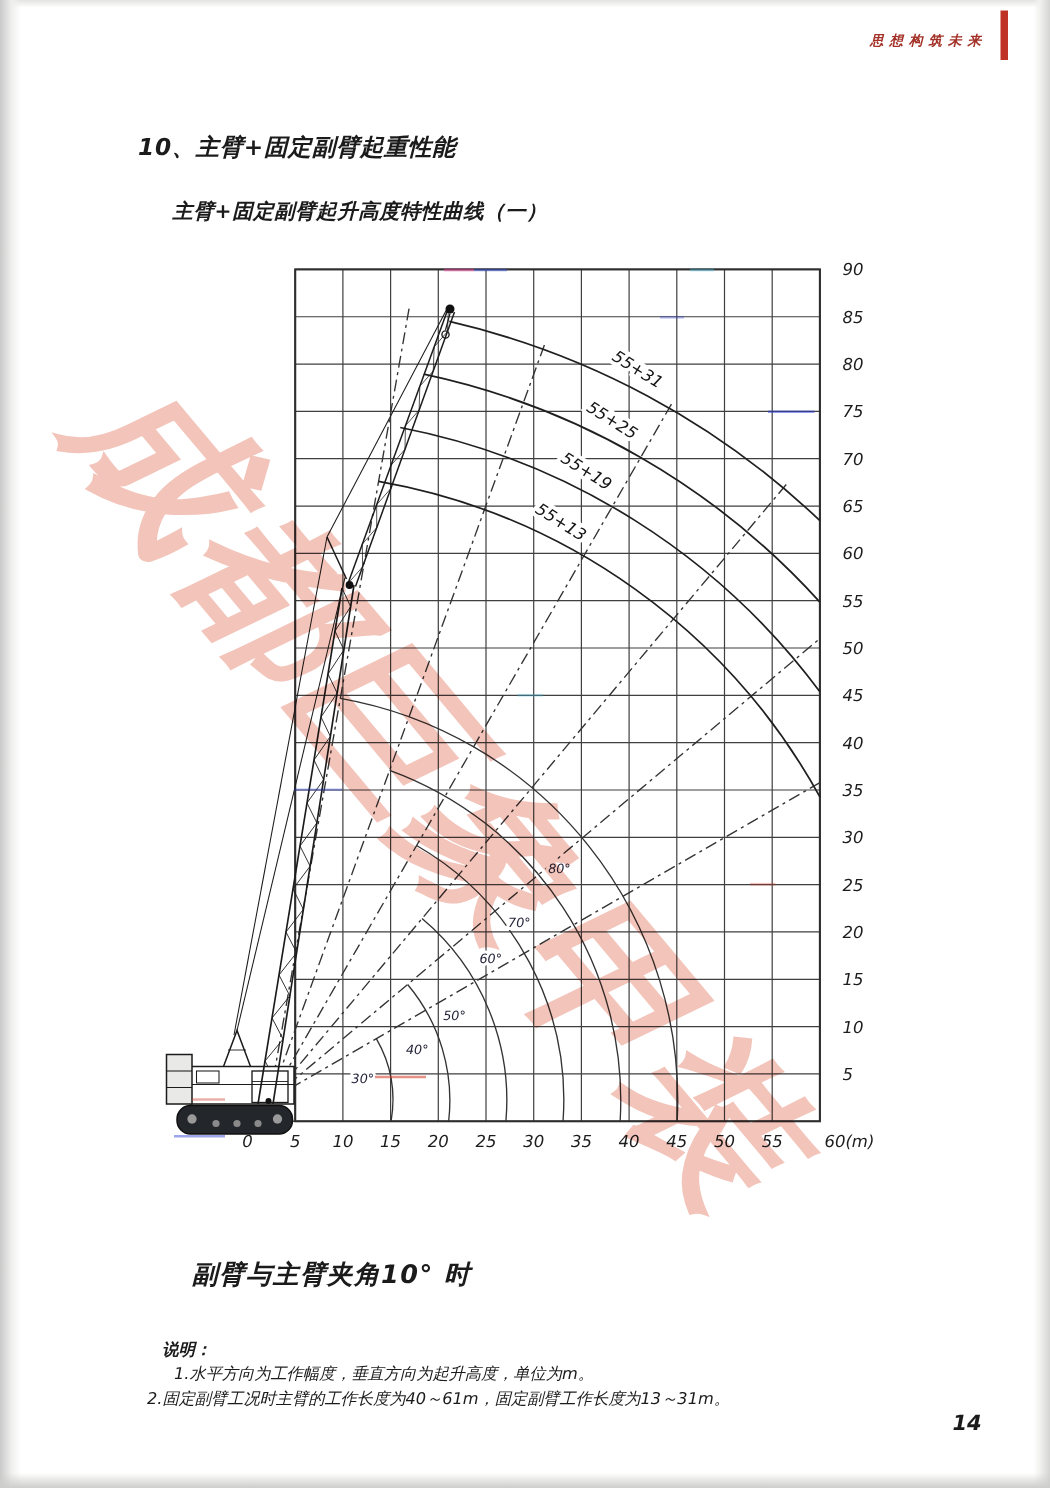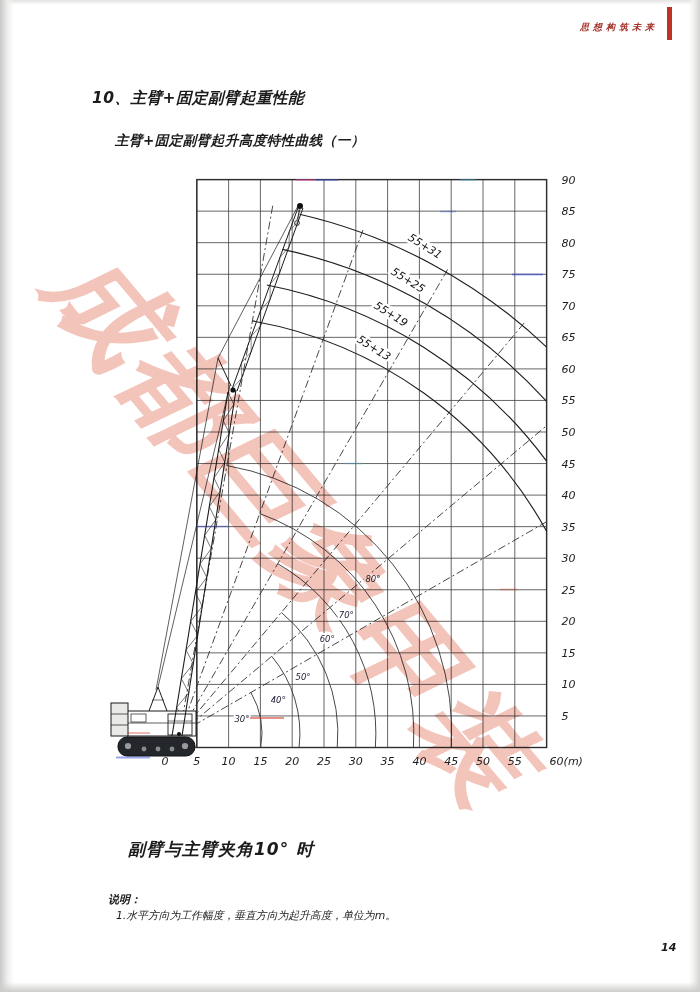--- a/index.html
+++ b/index.html
@@ -15,21 +15,21 @@
         background:linear-gradient(to bottom,#e3e3e1,rgba(255,255,255,0));}
   .slogan{position:absolute;top:21px;right:42px;font-size:9px;font-weight:700;
         letter-spacing:4px;color:#a33127;}
   .slogan-bar{position:absolute;top:7px;right:28px;width:5px;height:33px;background:#bf3326;}
   .sec-title{position:absolute;left:92px;top:88px;font-size:15.5px;font-weight:700;letter-spacing:.5px;}
   .chart-title{position:absolute;left:115px;top:132px;font-size:13.5px;font-weight:600;letter-spacing:.5px;}
   .note-heading{position:absolute;left:96px;top:838px;font-size:17px;font-weight:700;letter-spacing:1px;margin-left:32px;}
   .notes-label{position:absolute;left:108px;top:892px;font-size:11px;font-weight:600;}
   .note-1{position:absolute;left:116px;top:909px;font-size:10.8px;}
   .note-2{position:absolute;left:98px;top:926px;font-size:10.8px;}
-  .page-num{position:absolute;left:661px;top:941px;font-size:11px;font-weight:700;}
+  .page-num{position:absolute;left:635px;top:941px;font-size:14px;font-weight:700;}
   .watermark{position:absolute;left:128px;top:214px;width:900px;font-size:112px;font-weight:700;
         color:#e06a52;opacity:.40;transform:rotate(50deg);transform-origin:0 0;
         white-space:nowrap;mix-blend-mode:multiply;pointer-events:none;letter-spacing:2px;}
   svg text{font-family:"DejaVu Sans","Liberation Sans",sans-serif;}
   svg .tick{font-size:11px;fill:#1d1d1d;}
   svg .anglbl{font-size:8.5px;fill:#23233a;paint-order:stroke;stroke:#ffffff;stroke-width:4;}
   svg .curvlbl{font-size:11px;fill:#141414;paint-order:stroke;stroke:#ffffff;stroke-width:5;}
 </style>
 </head>
 <body>
@@ -232,15 +232,16 @@
       <line x1="116" y1="757.5" x2="150" y2="757.5" stroke="#2b3bd6" opacity="0.45"></line>
       <line x1="128" y1="733" x2="150" y2="733" stroke="#d23a2a" opacity="0.4"></line>
     </g>
   </svg>
 
   <div class="watermark">成都巨象甲装</div>
 
   <div class="note-heading">副臂与主臂夹角10° 时</div>
   <div class="notes-label">说明：</div>
   <div class="note-1">1.水平方向为工作幅度，垂直方向为起升高度，单位为m。</div>
+  <div class="note-2">2.固定副臂工况时主臂的工作长度为40～61m，固定副臂工作长度为13～31m。</div>
 
   <div class="page-num">14</div>
 </div>
 
 </body></html>

